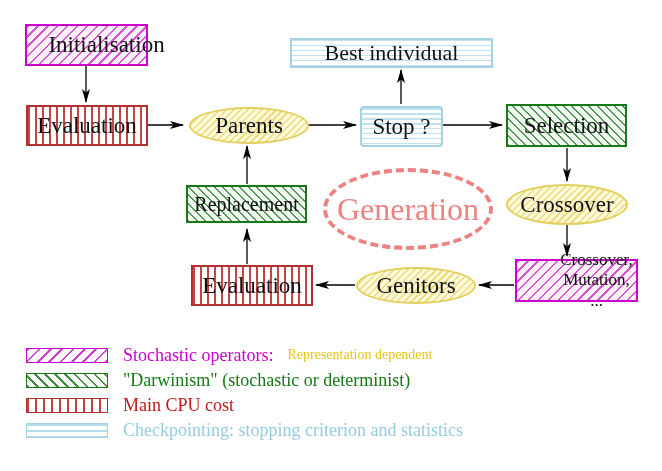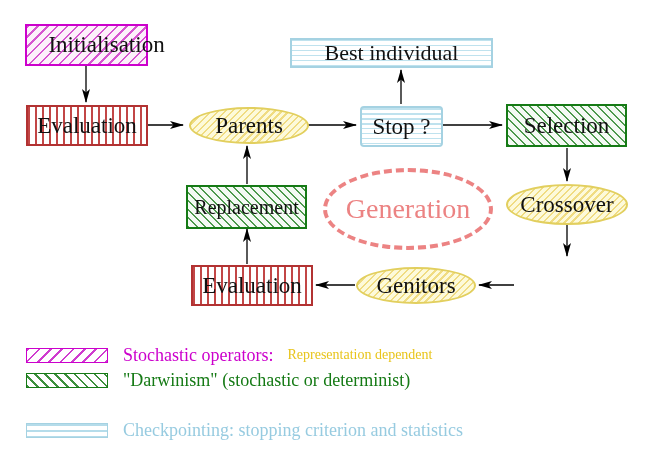--- a/index.html
+++ b/index.html
@@ -43,21 +43,21 @@
   }
   .rounded{border-radius:4px;}
   .fs22{font-size:22px;}
   .fs23{font-size:23px;}
   .two-line{font-size:17px;line-height:1.2;white-space:normal;}
   .generation-ellipse{
     position:absolute;
     border:4px dashed #ec8383;
     border-radius:50%;
     display:flex;align-items:center;justify-content:center;
-    color:#ec8383;font-size:28px;
+    color:#ec8383;font-size:32px;
     box-sizing:border-box;
   }
   .legend-row{
     position:absolute;left:26px;
     display:flex;align-items:center;
     height:18px;
   }
   .swatch{
     width:80px;height:13px;
     border:1.5px solid;
@@ -115,51 +115,61 @@
   </div>
 
   <div class="node box hatch-cyan rounded fs23" style="left:360px;top:106px;width:83px;height:41px;">
     <span>Stop ?</span>
   </div>
 
   <div class="node box hatch-green fs23" style="left:506px;top:104px;width:121px;height:43px;">
     <span>Selection</span>
   </div>
 
-  <div class="node box hatch-green" style="left:186px;top:185px;width:121px;height:44px;font-size:20px;">
+  <div class="node box hatch-green" style="left:186px;top:185px;width:121px;height:38px;font-size:20px;">
     <span>Replacement</span>
   </div>
 
   <div class="generation-ellipse" style="left:323px;top:168px;width:170px;height:82px;">
     <span>Generation</span>
   </div>
 
   <div class="node ellipse hatch-yellow fs23" style="left:506px;top:184px;width:122px;height:41px;">
     <span>Crossover</span>
   </div>
 
+  <div class="node box hatch-magenta two-line" style="left:515px;top:259px;width:123px;height:43px;">
+    <span>
+      <span>Crossover,</span><br>
+      <span>Mutation, ...</span>
+    </span>
+  </div>
 
   <div class="node ellipse hatch-yellow fs23" style="left:356px;top:267px;width:120px;height:37px;">
     <span>Genitors</span>
   </div>
 
   <div class="node box hatch-red fs23" style="left:191px;top:265px;width:122px;height:41px;">
     <span>Evaluation</span>
   </div>
 
   <div class="legend-row" style="top:346px;">
     <div class="swatch sw-magenta"></div>
     <span class="legend-text" style="color:#cc00cc;">Stochastic operators:</span>
     <span class="legend-suffix" style="color:#e8c41a;">Representation dependent</span>
   </div>
 
   <div class="legend-row" style="top:371px;">
     <div class="swatch sw-green"></div>
     <span class="legend-text" style="color:#157a15;">"Darwinism" (stochastic or determinist)</span>
   </div>
 
+  <div class="legend-row" style="top:396px;">
+    <div class="swatch sw-red"></div>
+    <span class="legend-text" style="color:#c01818;">Main CPU cost</span>
+  </div>
 
   <div class="legend-row" style="top:421px;">
     <div class="swatch sw-cyan"></div>
     <span class="legend-text" style="color:#97cbe0;">Checkpointing: stopping criterion and statistics</span>
   </div>
 
 </div>
 
 </body></html>

